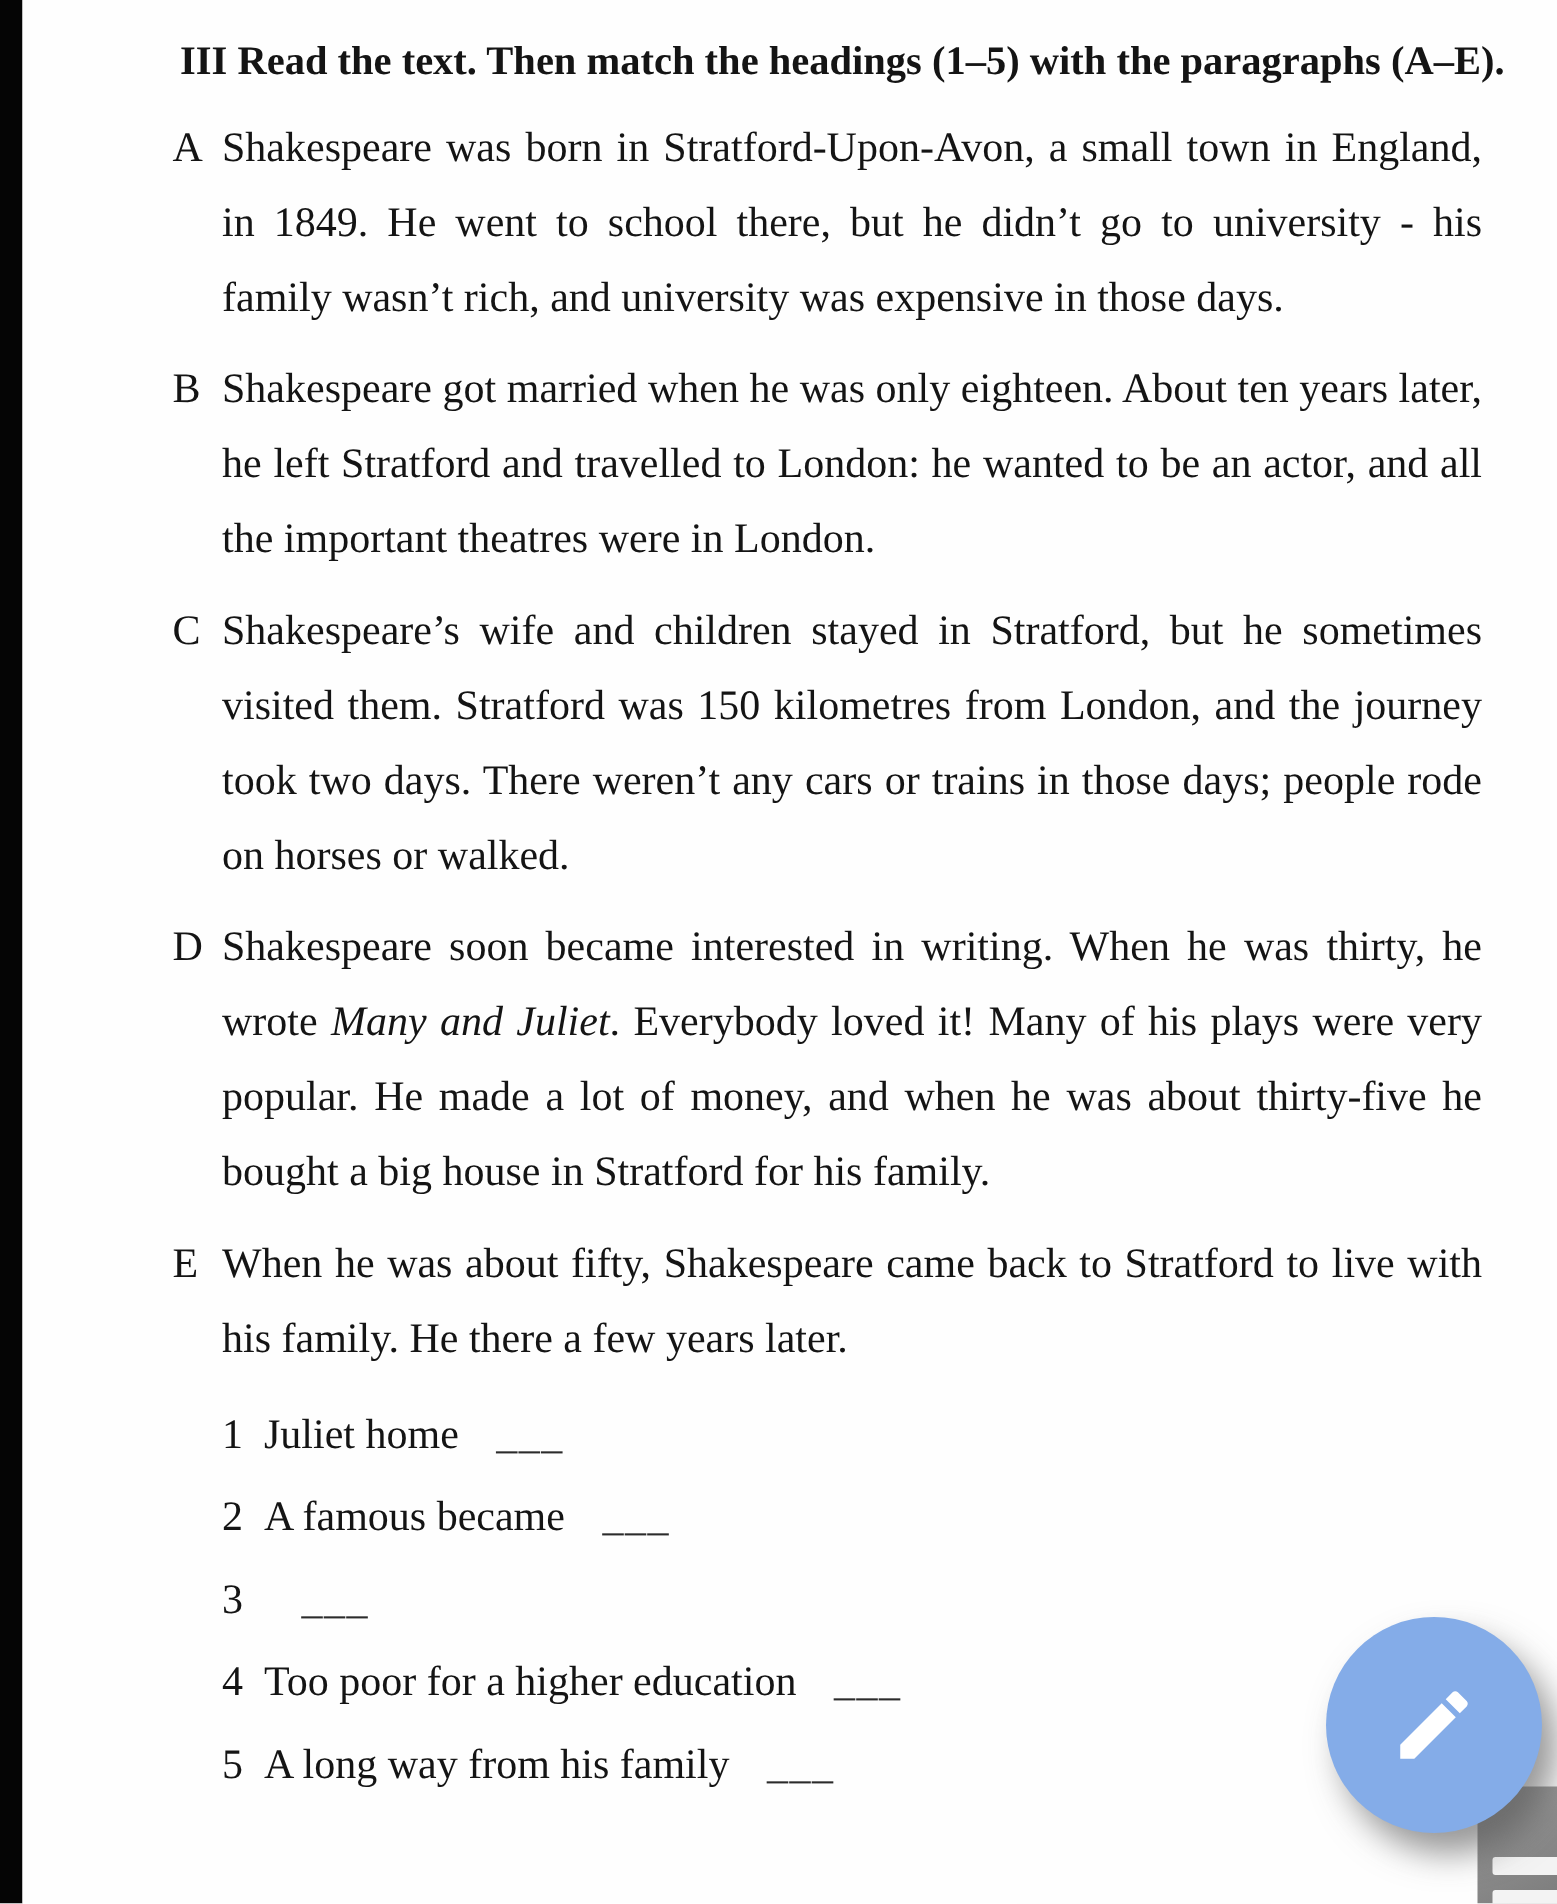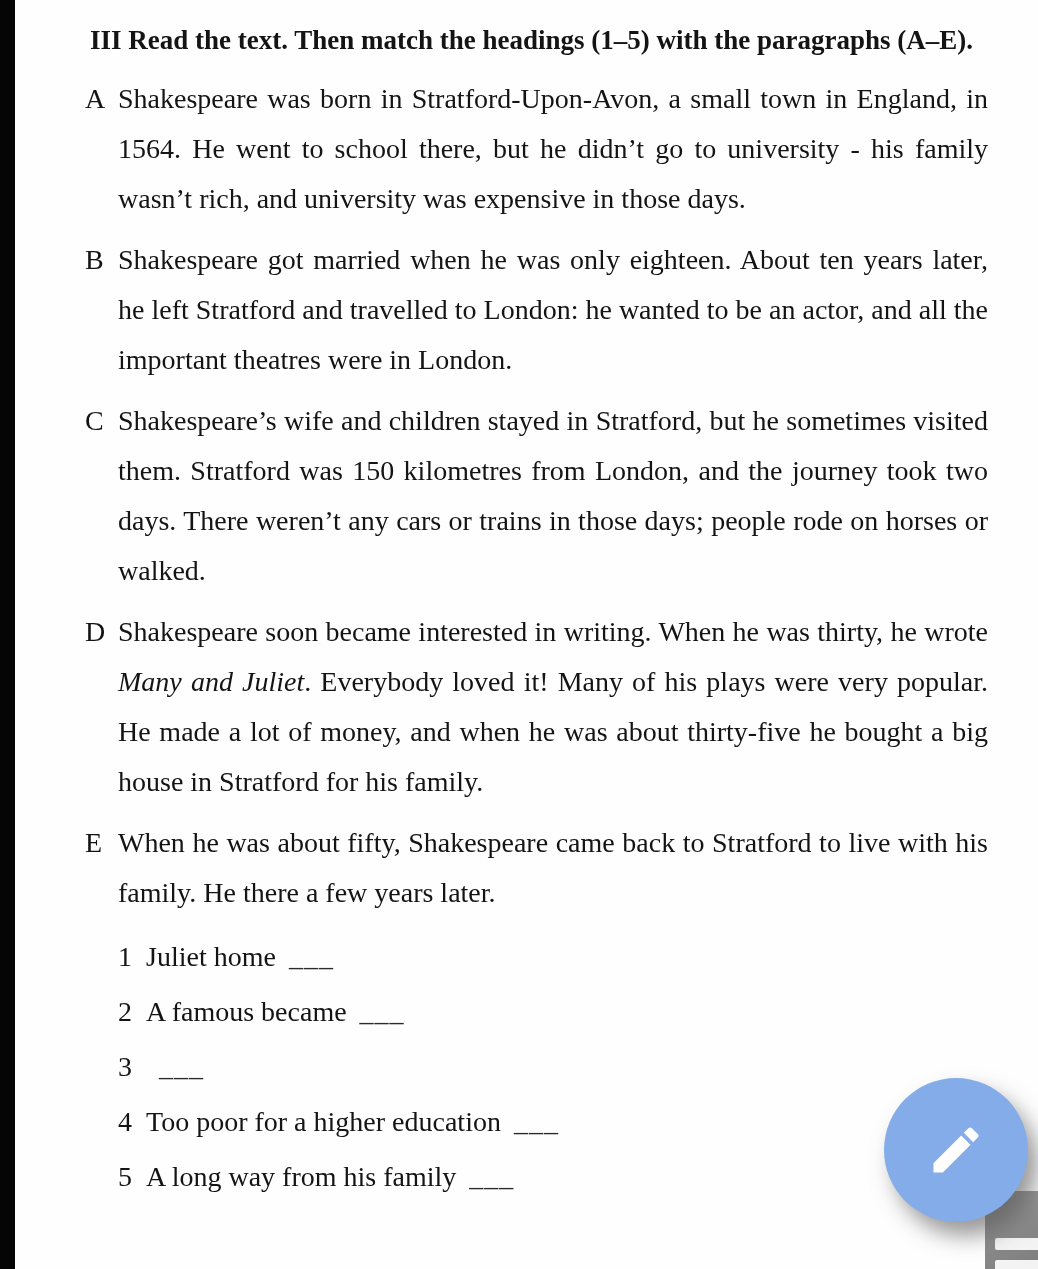--- a/index.html
+++ b/index.html
@@ -12,21 +12,21 @@
     color: #141414;
   }
   .left-bar {
     position: absolute; left: 0; top: 0;
     width: 15px; height: 1269px;
     background: #050505;
   }
   .doc {
     position: absolute; left: 15px; top: 0; right: 0; bottom: 0;
     background: #fefefe;
-    padding: 22px 50px 0 70px;
+    padding: 22px 50px 0 100px;
     box-sizing: border-box;
   }
   .title-line {
     font-weight: bold;
     font-size: 27px;
     line-height: 36px;
     white-space: nowrap;
   }
   .instruction { margin-left: 5px; margin-bottom: 16px; }
   .doc-title   { margin-bottom: 28px; }
@@ -49,21 +49,21 @@
   .headings-list {
     margin-left: 33px;
     margin-top: 2px;
   }
   .heading-item {
     display: flex;
     font-size: 28px;
     line-height: 55px;
   }
   .heading-item .hnum { flex: 0 0 28px; width: 28px; }
-  .heading-item .hblank { margin-left: 13px; color: #2b2b2b; letter-spacing: 1px; }
+  .heading-item .hblank { margin-left: 25px; color: #2b2b2b; letter-spacing: 1px; }
   .corner-widget {
     position: absolute;
     right: 0; bottom: 0;
     width: 53px; height: 78px;
     background: linear-gradient(150deg, #aaaaaa 0%, #8d8d8d 45%, #7c7c7c 100%);
     border-top-left-radius: 8px;
     z-index: 5;
   }
   .corner-widget .wline {
     position: absolute;
@@ -97,21 +97,21 @@
 
 <div class="left-bar"></div>
 
 <div class="doc">
 
   <div class="title-line instruction">III Read the text. Then match the headings (1–5) with the paragraphs (A–E).</div>
 
 
   <div class="para">
     <div class="plabel">A</div>
-    <div class="pbody">Shakespeare was born in Stratford-Upon-Avon, a small town in England, in 1564. He went to school there, but he didn’t go to university - his family wasn’t rich, and university was expensive in those days.</div>
+    <div class="pbody">Shakespeare was born in Stratford-Upon-Avon, a small town in England, in 1849. He went to school there, but he didn’t go to university - his family wasn’t rich, and university was expensive in those days.</div>
   </div>
 
   <div class="para">
     <div class="plabel">B</div>
     <div class="pbody">Shakespeare got married when he was only eighteen. About ten years later, he left Stratford and travelled to London: he wanted to be an actor, and all the important theatres were in London.</div>
   </div>
 
   <div class="para">
     <div class="plabel">C</div>
     <div class="pbody">Shakespeare’s wife and children stayed in Stratford, but he sometimes visited them. Stratford was 150 kilometres from London, and the journey took two days. There weren’t any cars or trains in those days; people rode on horses or walked.</div>

